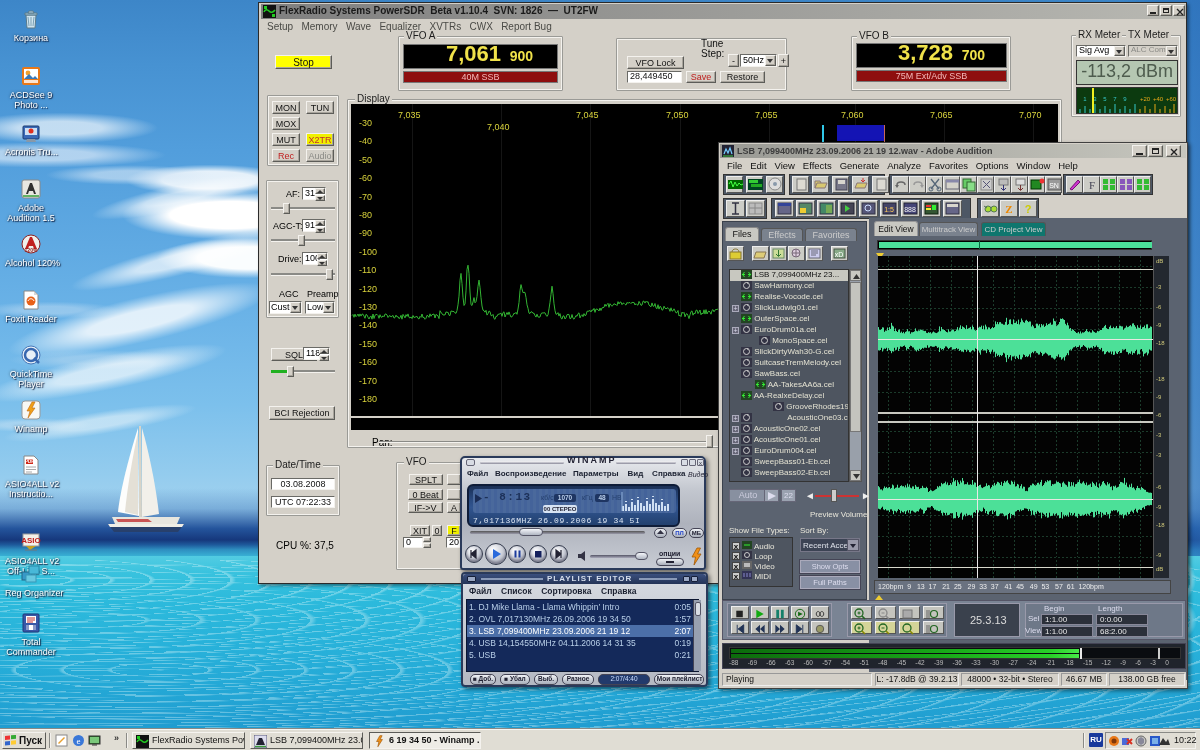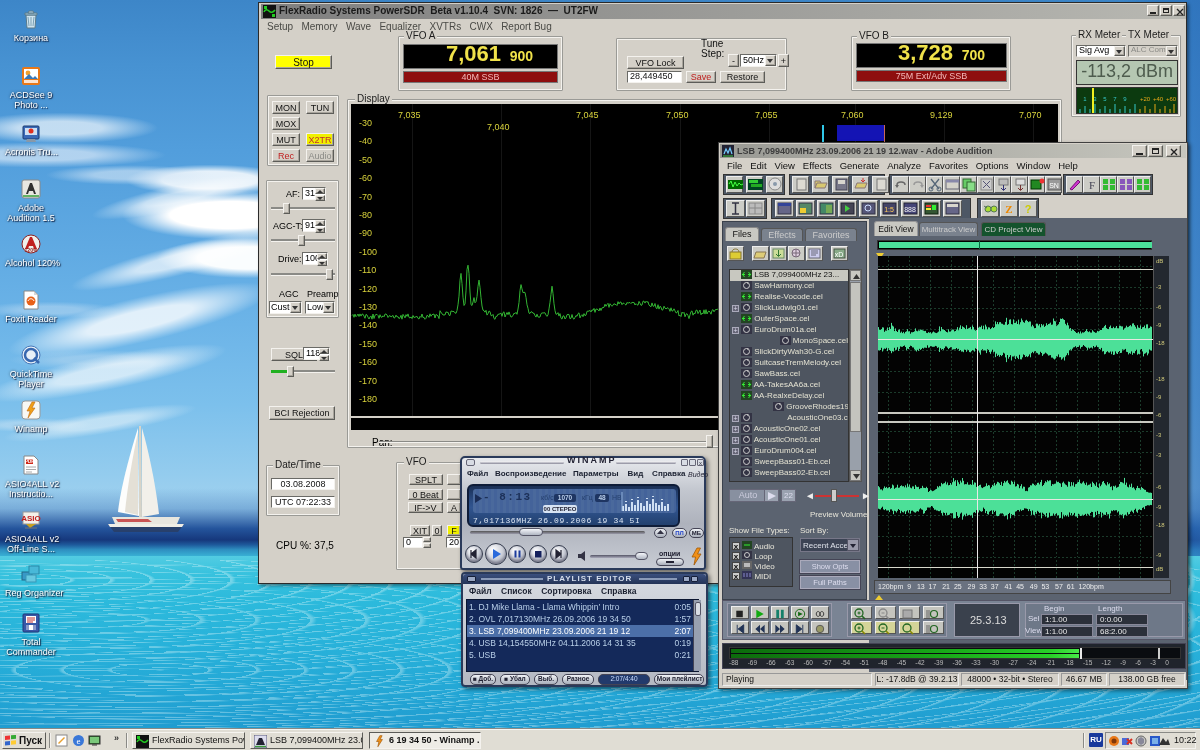--- a/index.html
+++ b/index.html
@@ -114,21 +114,21 @@
 <div class="ab" style="left:5px;top:399px;width:52px;text-align:center;"><div style="display:inline-block;"><svg width="22" height="22" viewBox="0 0 22 22">
         <rect x="2" y="2" width="18" height="18" rx="3" fill="#f8f8f4" stroke="#999"></rect>
         <path d="M12 3 L7 12 L10 12 L8 19 L15 9 L12 9 L15 3 Z" fill="#f0a018" stroke="#c06810" stroke-width="0.6"></path>
       </svg></div><div style="font-size:9px;line-height:10px;color:#fff;text-shadow:1px 1px 1px #124,0 0 3px #0009;margin-top:1px;white-space:nowrap;">Winamp</div></div>
 <div class="ab" style="left:5px;top:454px;width:52px;text-align:center;"><div style="display:inline-block;"><svg width="22" height="22" viewBox="0 0 22 22">
         <path d="M4 2 L14 2 L18 6 L18 20 L4 20 Z" fill="#fff" stroke="#888"></path>
         <rect x="6" y="5" width="7" height="5" fill="#d02818"></rect>
         <text x="9.5" y="9.3" font-size="4.5" fill="#fff" text-anchor="middle" font-weight="bold">PDF</text>
         <path d="M6 13 L16 13 M6 15.5 L16 15.5 M6 18 L12 18" stroke="#aaa"></path>
       </svg></div><div style="font-size:9px;line-height:10px;color:#fff;text-shadow:1px 1px 1px #124,0 0 3px #0009;margin-top:1px;white-space:nowrap;">ASIO4ALL v2<br>Instructio...</div></div>
-<div class="ab" style="left:5px;top:509px;width:52px;text-align:center;"><div style="display:inline-block;"><svg width="22" height="22" viewBox="0 0 22 22">
+<div class="ab" style="left:5px;top:509px;width:52px;text-align:center;"><div style="display:inline-block;margin-top:22px;"><svg width="22" height="22" viewBox="0 0 22 22">
         <rect x="3" y="3" width="16" height="12" fill="#f4f0e8" stroke="#999"></rect>
         <text x="11" y="12" font-size="8" fill="#c02020" text-anchor="middle" font-weight="bold">ASIO</text>
         <path d="M6 15 L10 19 L16 15" fill="#c8a020"></path>
         <path d="M5 19 L17 19" stroke="#777"></path>
       </svg></div><div style="font-size:9px;line-height:10px;color:#fff;text-shadow:1px 1px 1px #124,0 0 3px #0009;margin-top:1px;white-space:nowrap;">ASIO4ALL v2<br>Off-Line S...</div></div>
 <div class="ab" style="left:5px;top:563px;width:52px;text-align:center;"><div style="display:inline-block;"><svg width="22" height="22" viewBox="0 0 22 22">
         <rect x="2" y="9" width="10" height="8" fill="#3898c8" stroke="#206888"></rect>
         <rect x="9" y="3" width="10" height="8" fill="#48b8d8" stroke="#2888a8"></rect>
         <rect x="6" y="12" width="10" height="7" fill="#68c8e0" stroke="#3898b8"></rect>
       </svg></div><div style="font-size:9px;line-height:10px;color:#fff;text-shadow:1px 1px 1px #124,0 0 3px #0009;margin-top:1px;white-space:nowrap;">Reg Organizer</div></div>
@@ -351,21 +351,21 @@
     <div class="ab" style="left:418px;top:0;width:1px;height:312px;background:#151515;"></div>
     <div class="ab" style="left:504px;top:0;width:1px;height:312px;background:#151515;"></div>
     <div class="ab" style="left:593px;top:0;width:1px;height:312px;background:#151515;"></div>
     <div class="ab" style="left:682px;top:0;width:1px;height:312px;background:#151515;"></div>
     <span class="t" style="left:47px;top:7px;font-size:9px;color:#d8d23c;">7,035</span>
     <span class="t" style="left:136px;top:7px;font-size:9px;color:#d8d23c;margin-top:12px;">7,040</span>
     <span class="t" style="left:225px;top:7px;font-size:9px;color:#d8d23c;">7,045</span>
     <span class="t" style="left:315px;top:7px;font-size:9px;color:#d8d23c;">7,050</span>
     <span class="t" style="left:404px;top:7px;font-size:9px;color:#d8d23c;">7,055</span>
     <span class="t" style="left:490px;top:7px;font-size:9px;color:#d8d23c;">7,060</span>
-    <span class="t" style="left:579px;top:7px;font-size:9px;color:#d8d23c;">9,129</span>
+    <span class="t" style="left:579px;top:7px;font-size:9px;color:#d8d23c;">7,065</span>
     <span class="t" style="left:668px;top:7px;font-size:9px;color:#d8d23c;">7,070</span>
     <span class="t" style="left:8px;top:15px;font-size:9px;color:#d8d23c;">-30</span>
     <span class="t" style="left:8px;top:33px;font-size:9px;color:#d8d23c;">-40</span>
     <span class="t" style="left:8px;top:52px;font-size:9px;color:#d8d23c;">-50</span>
     <span class="t" style="left:8px;top:70px;font-size:9px;color:#d8d23c;">-60</span>
     <span class="t" style="left:8px;top:89px;font-size:9px;color:#d8d23c;">-70</span>
     <span class="t" style="left:8px;top:107px;font-size:9px;color:#d8d23c;">-80</span>
     <span class="t" style="left:8px;top:125px;font-size:9px;color:#d8d23c;">-90</span>
     <span class="t" style="left:8px;top:144px;font-size:9px;color:#d8d23c;">-100</span>
     <span class="t" style="left:8px;top:162px;font-size:9px;color:#d8d23c;">-110</span>
@@ -643,41 +643,41 @@
       <div style="height:11px;white-space:nowrap;color:#e4e2d2;padding-left:2px;font-size:8px;line-height:11px;"><span style="display:inline-block;width:9px;"></span><svg width="11" height="9" style="vertical-align:-1px;">
           <rect width="11" height="9" fill="#242"></rect>
           <path d="M1 4.5 L4 4.5 M7 4.5 L10 4.5" stroke="#3e3"></path>
           <path d="M3.5 2 L1.5 4.5 L3.5 7 M7.5 2 L9.5 4.5 L7.5 7" stroke="#3e3" fill="none"></path>
         </svg> <span style="position:relative;top:-1px;">OuterSpace.cel</span></div>
       <div style="height:11px;white-space:nowrap;color:#e4e2d2;padding-left:2px;font-size:8px;line-height:11px;"><span style="display:inline-block;width:7px;height:7px;border:1px solid #aab;background:#667;margin-right:2px;position:relative;top:0px;font-size:7px;line-height:6px;text-align:center;color:#dde;">+</span><svg width="11" height="9" style="vertical-align:-1px;">
           <rect width="11" height="9" fill="#334"></rect>
           <circle cx="5.5" cy="4.5" r="3" fill="none" stroke="#ccc"></circle>
           <path d="M5.5 1.5 L7.5 1 L7 3" fill="#ccc"></path>
         </svg> <span style="position:relative;top:-1px;">EuroDrum01a.cel</span></div>
-      <div style="height:11px;white-space:nowrap;color:#e4e2d2;padding-left:6px;font-size:8px;line-height:11px;text-align:right;"><span style="display:inline-block;width:9px;"></span><svg width="11" height="9" style="vertical-align:-1px;">
+      <div style="height:11px;white-space:nowrap;color:#e4e2d2;padding-left:20px;font-size:8px;line-height:11px;"><span style="display:inline-block;width:9px;"></span><svg width="11" height="9" style="vertical-align:-1px;">
           <rect width="11" height="9" fill="#334"></rect>
           <circle cx="5.5" cy="4.5" r="3" fill="none" stroke="#ccc"></circle>
           <path d="M5.5 1.5 L7.5 1 L7 3" fill="#ccc"></path>
         </svg> <span style="position:relative;top:-1px;">MonoSpace.cel</span></div>
       <div style="height:11px;white-space:nowrap;color:#e4e2d2;padding-left:2px;font-size:8px;line-height:11px;"><span style="display:inline-block;width:9px;"></span><svg width="11" height="9" style="vertical-align:-1px;">
           <rect width="11" height="9" fill="#334"></rect>
           <circle cx="5.5" cy="4.5" r="3" fill="none" stroke="#ccc"></circle>
           <path d="M5.5 1.5 L7.5 1 L7 3" fill="#ccc"></path>
         </svg> <span style="position:relative;top:-1px;">SlickDirtyWah30-G.cel</span></div>
       <div style="height:11px;white-space:nowrap;color:#e4e2d2;padding-left:2px;font-size:8px;line-height:11px;"><span style="display:inline-block;width:9px;"></span><svg width="11" height="9" style="vertical-align:-1px;">
           <rect width="11" height="9" fill="#334"></rect>
           <circle cx="5.5" cy="4.5" r="3" fill="none" stroke="#ccc"></circle>
           <path d="M5.5 1.5 L7.5 1 L7 3" fill="#ccc"></path>
         </svg> <span style="position:relative;top:-1px;">SuitcaseTremMelody.cel</span></div>
       <div style="height:11px;white-space:nowrap;color:#e4e2d2;padding-left:2px;font-size:8px;line-height:11px;"><span style="display:inline-block;width:9px;"></span><svg width="11" height="9" style="vertical-align:-1px;">
           <rect width="11" height="9" fill="#334"></rect>
           <circle cx="5.5" cy="4.5" r="3" fill="none" stroke="#ccc"></circle>
           <path d="M5.5 1.5 L7.5 1 L7 3" fill="#ccc"></path>
         </svg> <span style="position:relative;top:-1px;">SawBass.cel</span></div>
-      <div style="height:11px;white-space:nowrap;color:#e4e2d2;padding-left:2px;font-size:8px;line-height:11px;"><span style="display:inline-block;width:9px;"></span><svg width="11" height="9" style="vertical-align:-1px;">
+      <div style="height:11px;white-space:nowrap;color:#e4e2d2;padding-left:2px;font-size:8px;line-height:11px;text-align:center;"><span style="display:inline-block;width:9px;"></span><svg width="11" height="9" style="vertical-align:-1px;">
           <rect width="11" height="9" fill="#242"></rect>
           <path d="M1 4.5 L4 4.5 M7 4.5 L10 4.5" stroke="#3e3"></path>
           <path d="M3.5 2 L1.5 4.5 L3.5 7 M7.5 2 L9.5 4.5 L7.5 7" stroke="#3e3" fill="none"></path>
         </svg> <span style="position:relative;top:-1px;">AA-TakesAA6a.cel</span></div>
       <div style="height:11px;white-space:nowrap;color:#e4e2d2;padding-left:2px;font-size:8px;line-height:11px;"><span style="display:inline-block;width:9px;"></span><svg width="11" height="9" style="vertical-align:-1px;">
           <rect width="11" height="9" fill="#242"></rect>
           <path d="M1 4.5 L4 4.5 M7 4.5 L10 4.5" stroke="#3e3"></path>
           <path d="M3.5 2 L1.5 4.5 L3.5 7 M7.5 2 L9.5 4.5 L7.5 7" stroke="#3e3" fill="none"></path>
         </svg> <span style="position:relative;top:-1px;">AA-RealxeDelay.cel</span></div>
       <div style="height:11px;white-space:nowrap;color:#e4e2d2;padding-left:2px;font-size:8px;line-height:11px;margin-left:32px;"><span style="display:inline-block;width:9px;"></span><svg width="11" height="9" style="vertical-align:-1px;">
@@ -766,21 +766,21 @@
         <svg width="7" height="4" style="position:absolute;left:2px;top:4px;">
           <path d="M0 0 L6 0 L3 4 Z" fill="#223"></path>
         </svg>
       </div>
     </div>
     <div class="ab" style="left:81px;top:417px;width:60px;height:13px;background:#8890a4;border:1px solid #aab;box-shadow:0 0 0 1px #445;display:flex;align-items:center;justify-content:center;font-size:7.5px;color:#dde;">Show Opts</div>
     <div class="ab" style="left:81px;top:433px;width:60px;height:13px;background:#8890a4;border:1px solid #aab;box-shadow:0 0 0 1px #445;display:flex;align-items:center;justify-content:center;font-size:7.5px;color:#dde;">Full Paths</div>
     <div class="ab" style="left:150px;top:75px;width:318px;height:462px;background:#5b6370;"></div>
     <div class="ab" style="left:155px;top:78px;width:44px;height:15px;background:#c8c8c2;border:1px solid #999;border-bottom:none;border-radius:3px 3px 0 0;display:flex;align-items:center;justify-content:center;white-space:nowrap;overflow:hidden;font-size:8.5px;color:#111;">Edit View</div>
     <div class="ab" style="left:200px;top:79px;width:59px;height:14px;background:#7a828e;border:1px solid #555;border-bottom:none;border-radius:3px 3px 0 0;display:flex;align-items:center;justify-content:center;white-space:nowrap;overflow:hidden;font-size:8px;color:#ccc;">Multitrack View</div>
-    <div class="ab" style="left:262px;top:79px;width:65px;height:14px;background:#14532d;border:1px solid #555;border-bottom:none;border-radius:3px 3px 0 0;display:flex;align-items:center;justify-content:center;white-space:nowrap;overflow:hidden;font-size:8px;color:#ccc;">CD Project View</div>
+    <div class="ab" style="left:262px;top:79px;width:65px;height:14px;background:#0f766e;border:1px solid #555;border-bottom:none;border-radius:3px 3px 0 0;display:flex;align-items:center;justify-content:center;white-space:nowrap;overflow:hidden;font-size:8px;color:#ccc;">CD Project View</div>
     <div class="ab" style="left:158px;top:97px;width:275px;height:10px;background:#000;border:1px solid #333;">
       <div class="ab" style="left:1px;top:1px;width:273px;height:6px;background:#4ce09a;"></div>
       <div class="ab" style="left:101px;top:0;width:1px;height:8px;background:#056d40;"></div>
     </div>
     <svg class="ab" style="left:157px;top:110px;" width="10" height="7">
       <path d="M0 0 L8 0 L4 6 Z" fill="#ec3"></path>
     </svg>
     <div class="ab" style="left:159px;top:113px;width:275px;height:322px;background:#030303;overflow:hidden;">
       <div class="ab" style="left:10px;top:0;width:1px;height:322px;background:repeating-linear-gradient(180deg,#1b3b2b 0 2px,#030303 2px 4px);"></div>
       <div class="ab" style="left:31px;top:0;width:1px;height:322px;background:repeating-linear-gradient(180deg,#1b3b2b 0 2px,#030303 2px 4px);"></div>

